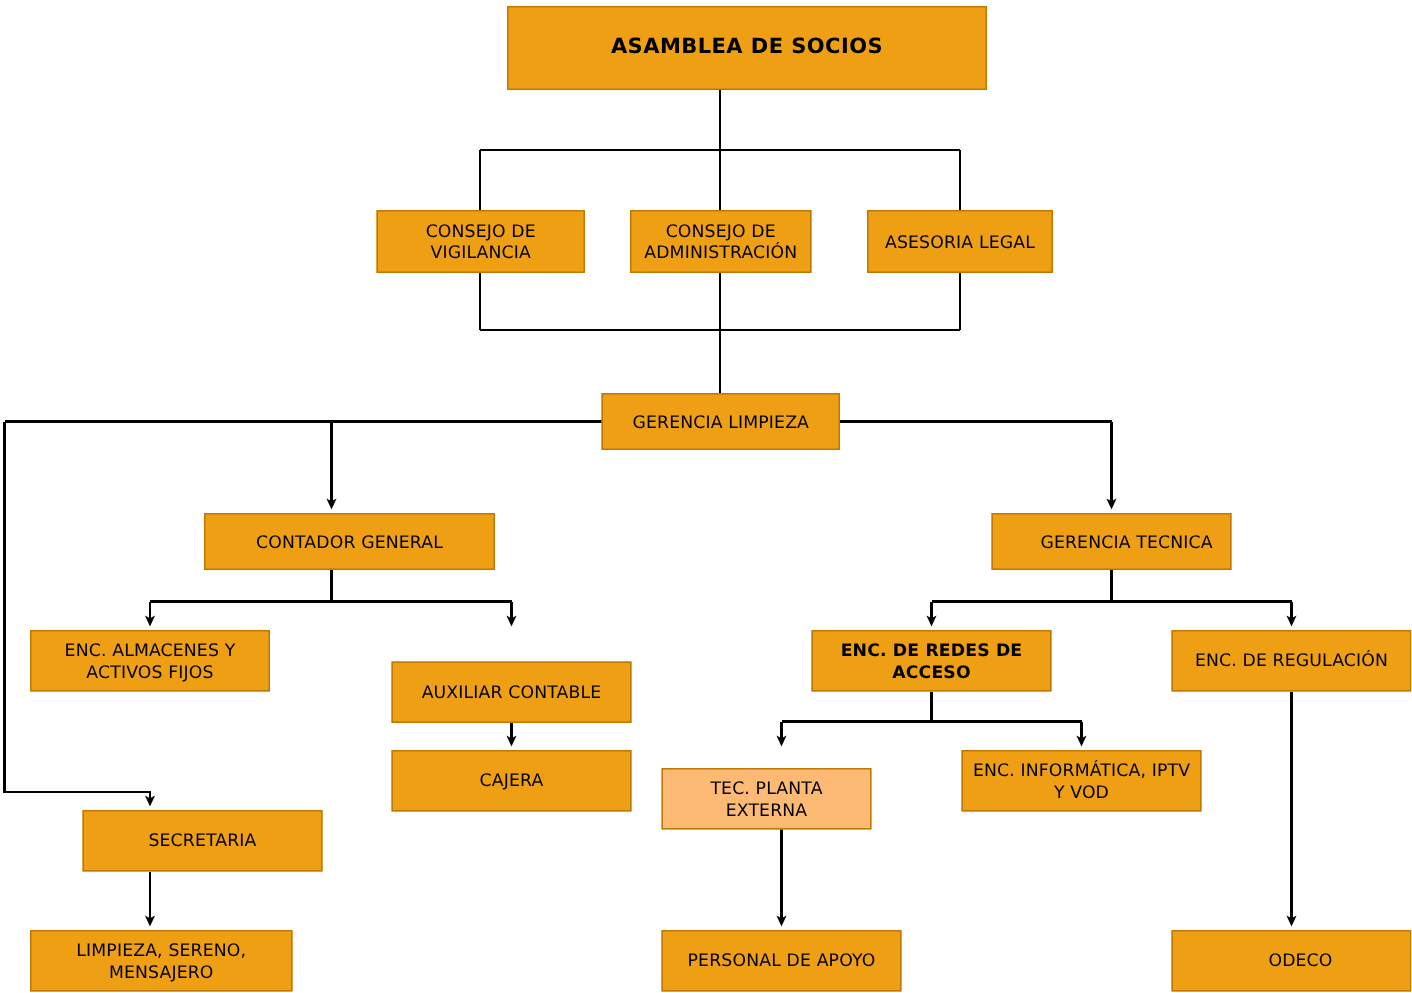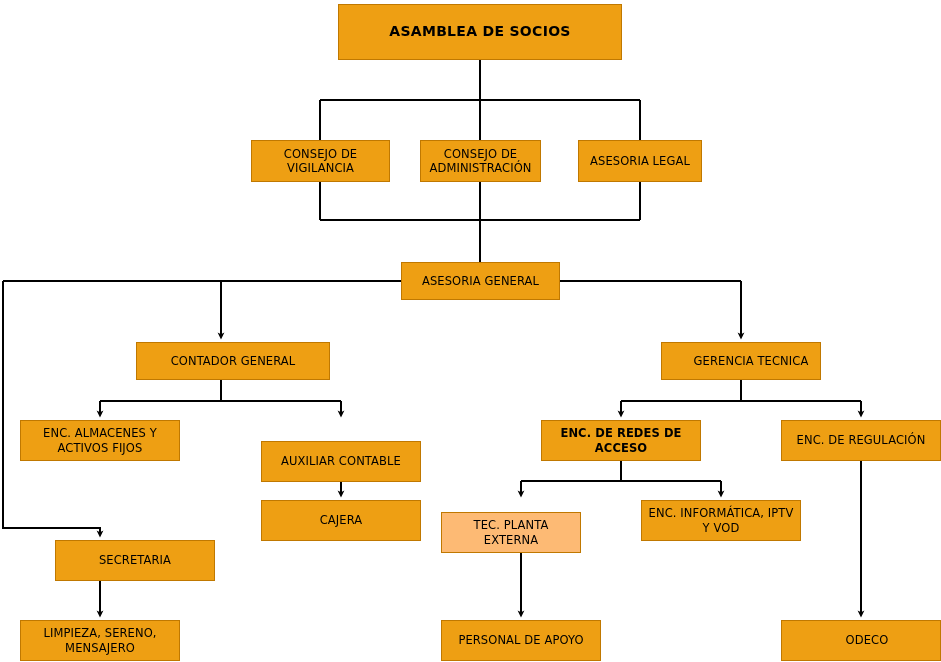--- a/index.html
+++ b/index.html
@@ -106,36 +106,36 @@
       <path d="M721,481 L721,494" marker-end="url(#arrowhead)"></path>
 
       <path d="M521,541 L521,614" marker-end="url(#arrowhead)"></path>
 
       <path d="M861,461 L861,614" marker-end="url(#arrowhead)"></path>
 
       <path d="M100,581 L100,614" marker-end="url(#arrowhead)"></path>
     </g>
   </svg>
 
-  <div class="node root" style="left: 338px; top: 4px; width: 284px; height: 56px; background: rgb(238, 159, 19); border-color: rgb(192, 120, 0); color: rgb(0, 0, 0);">
+  <div class="node root" style="left: 338px; top: 4px; width: 320px; height: 56px; background: rgb(238, 159, 19); border-color: rgb(192, 120, 0); color: rgb(0, 0, 0);">
     <span class="node-label">ASAMBLEA DE SOCIOS</span>
   </div>
   <div class="node" style="left: 251px; top: 140px; width: 139px; height: 42px; background: rgb(238, 159, 19); border-color: rgb(192, 120, 0); color: rgb(0, 0, 0);">
     <span class="node-label">CONSEJO DE
 VIGILANCIA</span>
   </div>
   <div class="node" style="left: 420px; top: 140px; width: 121px; height: 42px; background: rgb(238, 159, 19); border-color: rgb(192, 120, 0); color: rgb(0, 0, 0);">
     <span class="node-label">CONSEJO DE
 ADMINISTRACIÓN</span>
   </div>
   <div class="node" style="left: 578px; top: 140px; width: 124px; height: 42px; background: rgb(238, 159, 19); border-color: rgb(192, 120, 0); color: rgb(0, 0, 0);">
     <span class="node-label">ASESORIA LEGAL</span>
   </div>
   <div class="node" style="left: 401px; top: 262px; width: 159px; height: 38px; background: rgb(238, 159, 19); border-color: rgb(192, 120, 0); color: rgb(0, 0, 0);">
-    <span class="node-label">ASESORIA GENERAL</span>
+    <span class="node-label">GERENCIA LIMPIEZA</span>
   </div>
   <div class="node" style="left: 136px; top: 342px; width: 194px; height: 38px; background: rgb(238, 159, 19); border-color: rgb(192, 120, 0); color: rgb(0, 0, 0);">
     <span class="node-label">CONTADOR GENERAL</span>
   </div>
   <div class="node" style="left: 661px; top: 342px; width: 160px; height: 38px; background: rgb(238, 159, 19); border-color: rgb(192, 120, 0); color: rgb(0, 0, 0); padding-left: 24px;">
     <span class="node-label">GERENCIA TECNICA</span>
   </div>
   <div class="node" style="left: 20px; top: 420px; width: 160px; height: 41px; background: rgb(238, 159, 19); border-color: rgb(192, 120, 0); color: rgb(0, 0, 0);">
     <span class="node-label">ENC. ALMACENES Y
 ACTIVOS FIJOS</span>
@@ -156,21 +156,21 @@
   <div class="node" style="left: 441px; top: 512px; width: 140px; height: 41px; background: #fdba74; border-color: rgb(192, 120, 0); color: rgb(0, 0, 0);">
     <span class="node-label">TEC. PLANTA EXTERNA</span>
   </div>
   <div class="node" style="left: 641px; top: 500px; width: 160px; height: 41px; background: rgb(238, 159, 19); border-color: rgb(192, 120, 0); color: rgb(0, 0, 0);">
     <span class="node-label">ENC. INFORMÁTICA, IPTV
 Y VOD</span>
   </div>
   <div class="node" style="left: 20px; top: 540px; width: 160px; height: 41px; background: rgb(238, 159, 19); border-color: rgb(192, 120, 0); color: rgb(0, 0, 0); margin-left: 35px;">
     <span class="node-label">SECRETARIA</span>
   </div>
-  <div class="node" style="left: 20px; top: 620px; width: 160px; height: 41px; background: rgb(238, 159, 19); border-color: rgb(192, 120, 0); color: rgb(0, 0, 0);">
+  <div class="node" style="left: 20px; top: 620px; width: 175px; height: 41px; background: rgb(238, 159, 19); border-color: rgb(192, 120, 0); color: rgb(0, 0, 0);">
     <span class="node-label">LIMPIEZA, SERENO,
 MENSAJERO</span>
   </div>
   <div class="node" style="left: 441px; top: 620px; width: 160px; height: 41px; background: rgb(238, 159, 19); border-color: rgb(192, 120, 0); color: rgb(0, 0, 0);">
     <span class="node-label">PERSONAL DE APOYO</span>
   </div>
   <div class="node" style="left: 781px; top: 620px; width: 160px; height: 41px; background: rgb(238, 159, 19); border-color: rgb(192, 120, 0); color: rgb(0, 0, 0); padding-left: 16px;">
     <span class="node-label">ODECO</span>
   </div>
 

